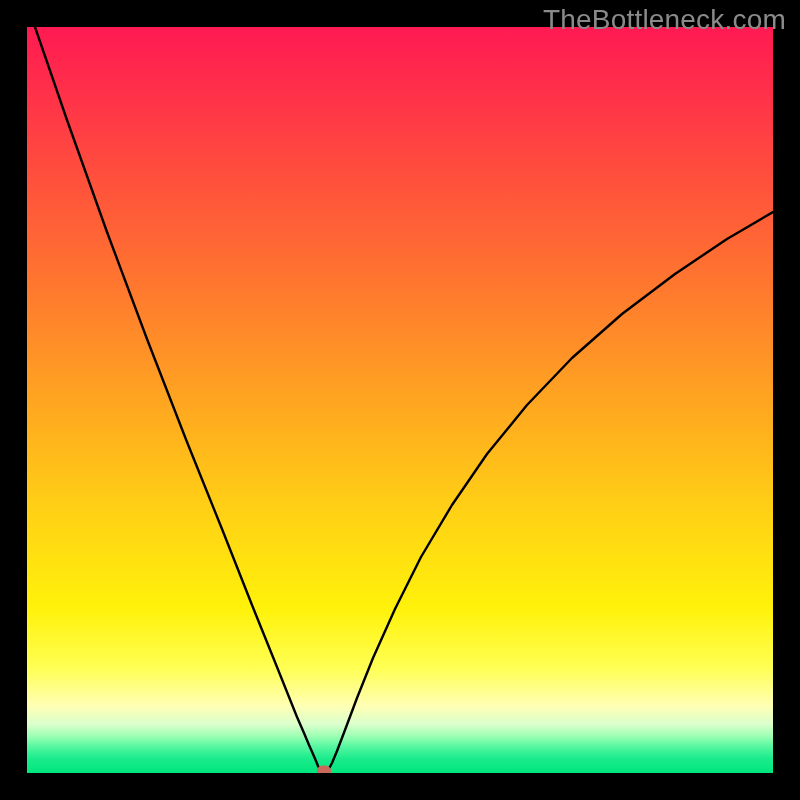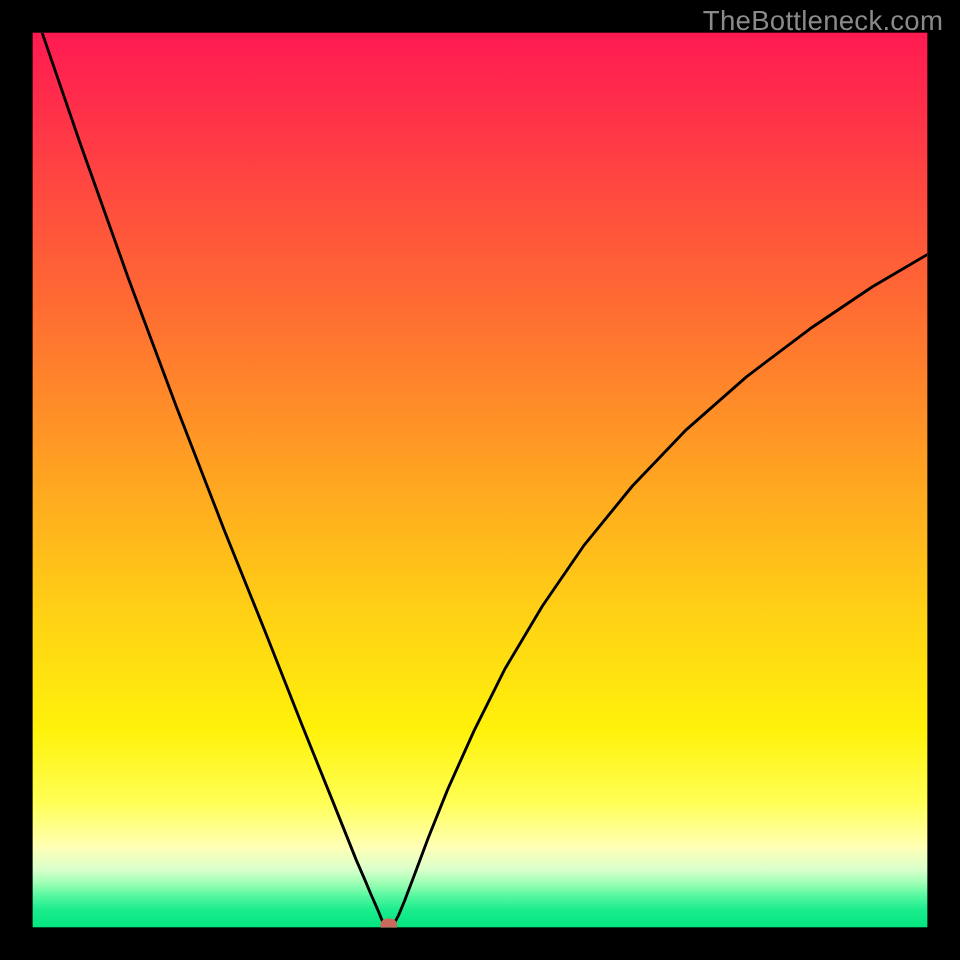--- a/index.html
+++ b/index.html
@@ -56,21 +56,21 @@
     top: 0;
     left: 0;
     width: 100%;
     height: 100%;
   }
   .watermark {
     position: absolute;
     top: 4px;
     right: 14px;
     font-family: Arial, Helvetica, sans-serif;
-    font-size: 23px;
+    font-size: 28px;
     color: #8a8a8a;
     letter-spacing: 0.2px;
     margin-left: 12px;
   }
   .dip-marker {
     position: absolute;
     width: 14px;
     height: 11px;
     border-radius: 6px / 5px;
     background: #c96a5c;

